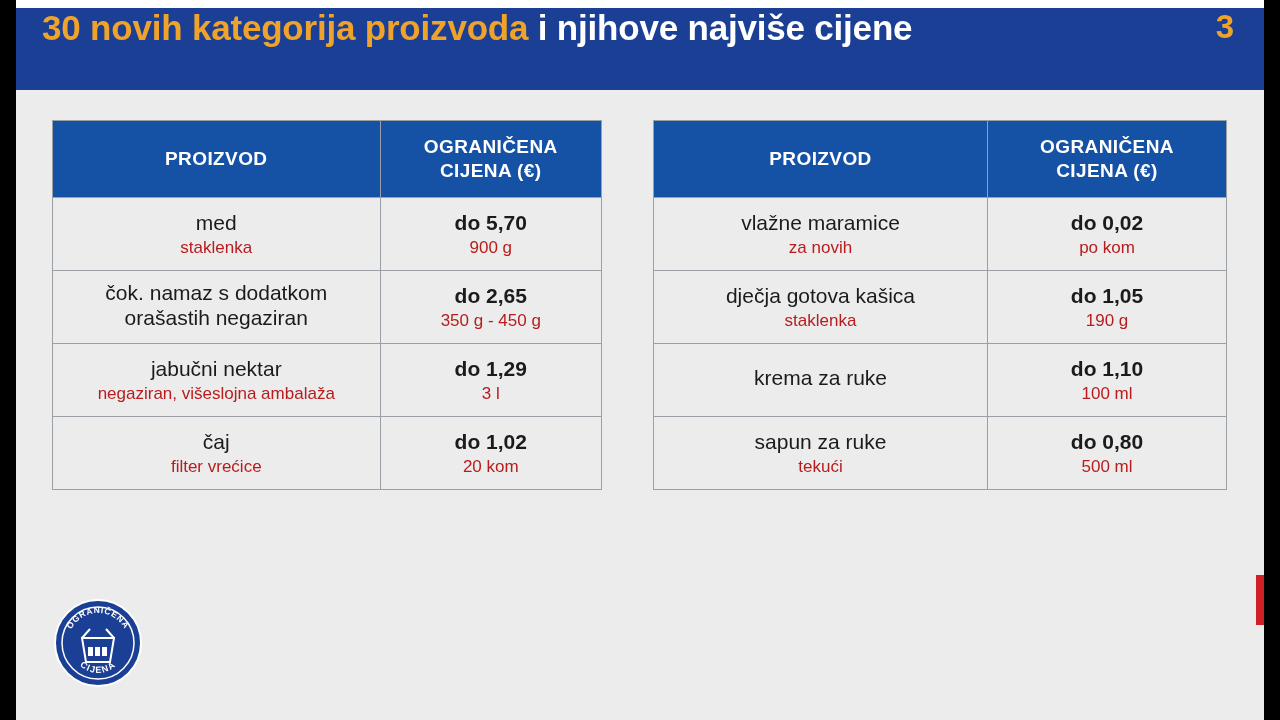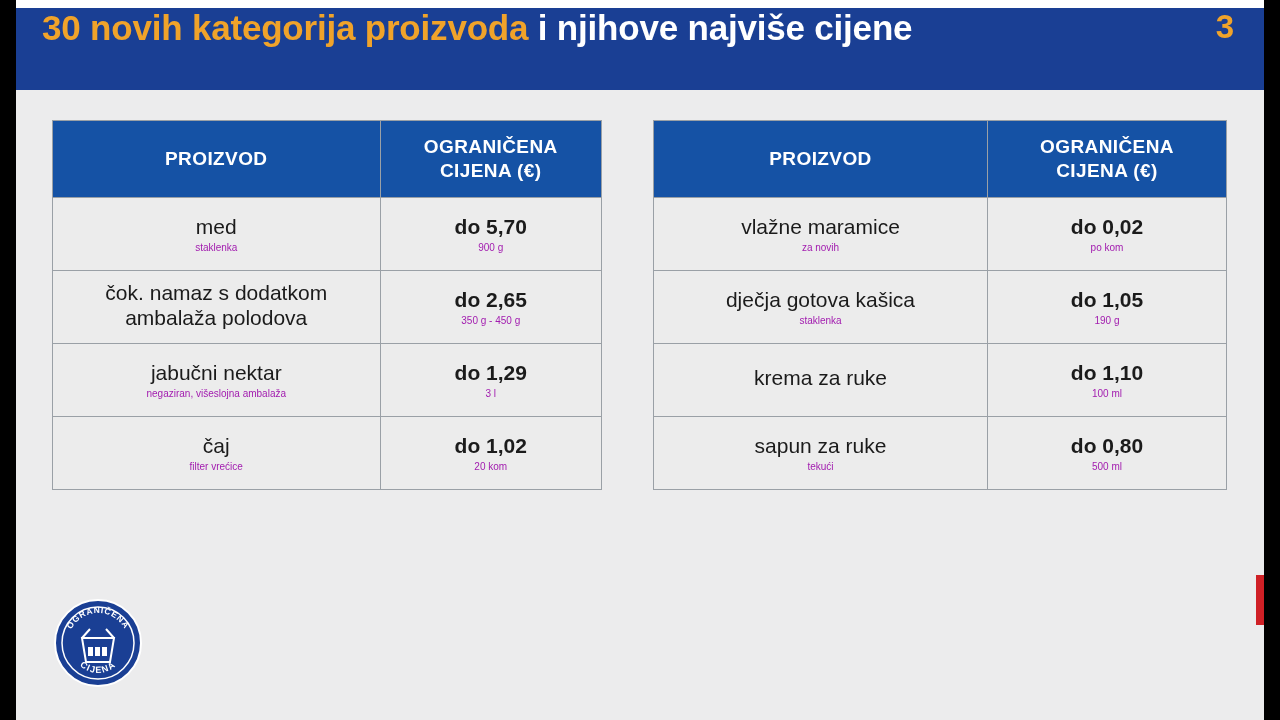--- a/index.html
+++ b/index.html
@@ -128,22 +128,22 @@
     padding: 9px 8px;
     height: 54px;
     margin-left: 32px;
   }
   .cell-main {
     font-size: 21px;
     color: #1b1b1b;
     line-height: 1.15;
   }
   .cell-sub {
-    font-size: 10px;
-    color: #a21caf;
+    font-size: 17px;
+    color: #b91c1c;
     margin-top: 3px;
     line-height: 1.15;
   }
   td.price .cell-main {
     font-weight: bold;
     text-align: center;
   }
 
   
   .logo {
@@ -200,21 +200,21 @@
               <div class="cell-main">med</div>
               <div class="cell-sub">staklenka</div>
             </td>
             <td class="price">
               <div class="cell-main">do 5,70</div>
               <div class="cell-sub">900 g</div>
             </td>
           </tr>
           <tr>
             <td class="product">
-              <div class="cell-main">čok. namaz s dodatkom ambalaža polodova</div>
+              <div class="cell-main">čok. namaz s dodatkom orašastih negaziran</div>
               <div class="cell-sub"></div>
             </td>
             <td class="price">
               <div class="cell-main">do 2,65</div>
               <div class="cell-sub">350 g - 450 g</div>
             </td>
           </tr>
           <tr>
             <td class="product">
               <div class="cell-main">jabučni nektar</div>

